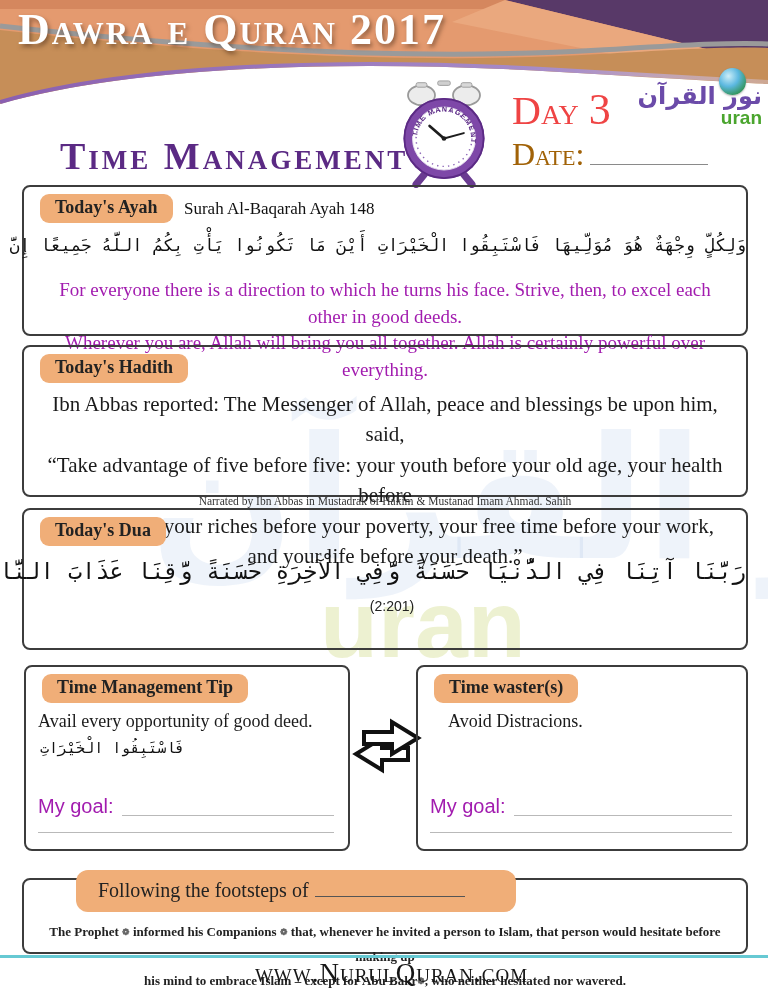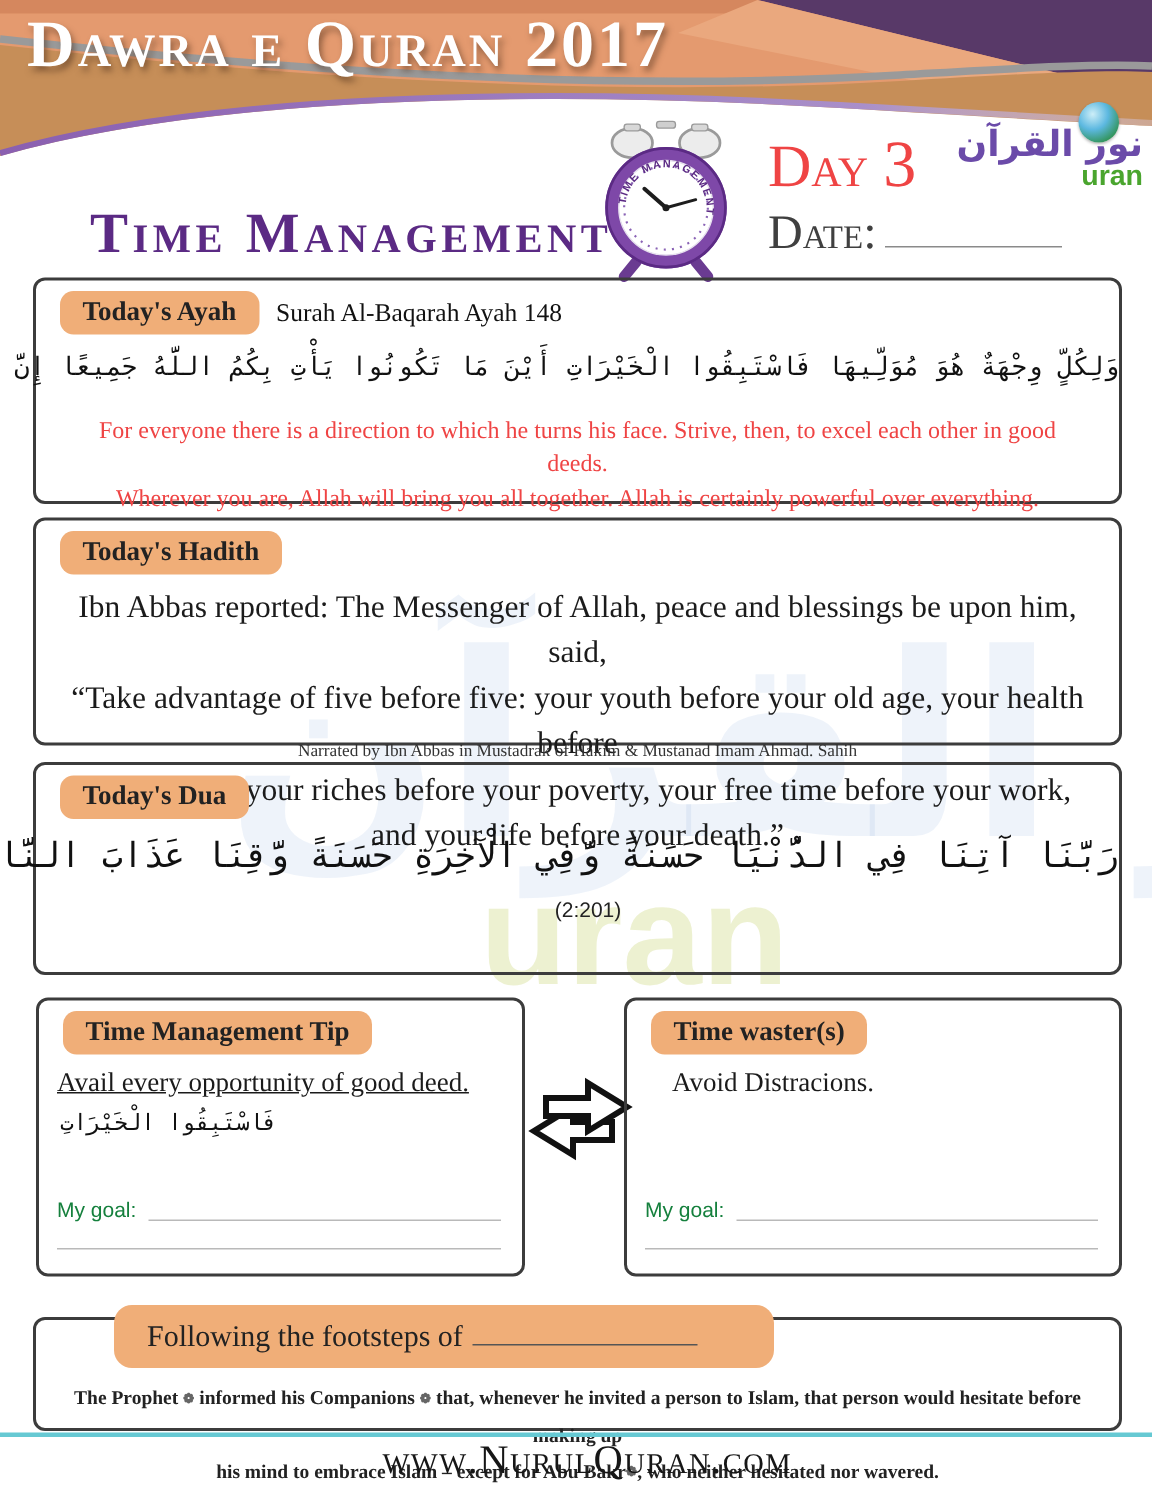--- a/index.html
+++ b/index.html
@@ -18,21 +18,21 @@
     white-space:nowrap;
   }
   .page-title{
     position:absolute;left:60px;top:134px;
     font-variant:small-caps;font-weight:bold;font-size:38px;
     color:#5b2a84;letter-spacing:3px;white-space:nowrap;
   }
   .clock{position:absolute;left:392px;top:80px;width:104px;height:108px;}
   .day-line{position:absolute;left:512px;top:84px;font-variant:small-caps;font-size:40px;color:#ef4444;white-space:nowrap;}
   .day-line .num{font-size:44px;}
-  .date-line{position:absolute;left:512px;top:134px;font-variant:small-caps;font-size:32px;color:#404040;white-space:nowrap;}
+  .date-line{position:absolute;left:512px;top:134px;font-variant:small-caps;font-size:32px;color:#a16207;white-space:nowrap;}
   .date-blank{display:inline-block;width:118px;border-bottom:1.5px solid #8a8a8a;height:30px;margin-left:6px;}
   .logo{position:absolute;right:4px;top:70px;width:100px;height:62px;}
   .logo-globe{position:absolute;right:18px;top:-2px;width:27px;height:27px;border-radius:50%;
     background:radial-gradient(circle at 35% 30%, #cdeef8 0%, #5cb8e0 40%, #2f9150 80%, #1e6e3a 100%);
     box-shadow:0 1px 2px rgba(0,0,0,.3);}
   .logo-arabic{position:absolute;right:2px;top:14px;font-family:"DejaVu Sans",sans-serif;
     font-size:24px;font-weight:bold;color:#6b4ba9;line-height:1;white-space:nowrap;}
   .logo-latin{position:absolute;right:2px;top:38px;font-family:"Liberation Sans",sans-serif;
     font-size:19px;font-weight:bold;color:#4aa52e;line-height:1;}
   
@@ -46,32 +46,32 @@
   .tab{
     position:absolute;left:16px;top:7px;
     background:#f0ae78;border-radius:9px;padding:3px 15px 5px 15px;
     font-family:"Liberation Serif",serif;font-weight:bold;font-size:18px;color:#222;
     white-space:nowrap;
   }
   .ayah-ref{position:absolute;left:160px;top:12px;font-size:17px;color:#111;white-space:nowrap;}
   .arabic{direction:rtl;font-family:Liberation Mono, monospace;color:#111;}
   .ayah-arabic{position:absolute;left:0;right:0;top:48px;text-align:center;font-size:17px;white-space:nowrap;}
   .ayah-trans{position:absolute;left:20px;right:20px;top:90px;text-align:center;
-    font-size:16px;line-height:1.4;color:#ef4444;}
+    font-size:19px;line-height:1.4;color:#a21caf;}
   .hadith-body{position:absolute;left:16px;right:16px;top:42px;text-align:center;
     font-size:21px;line-height:1.45;color:#1b1b1b;}
   .hadith-attr{position:absolute;left:16px;right:16px;top:148px;text-align:center;
     font-size:11.5px;color:#333;}
   .dua-arabic{position:absolute;left:0;right:0;top:48px;text-align:center;font-size:23px;white-space:nowrap;}
   .dua-ref{position:absolute;left:0;right:0;top:88px;text-align:center;
     font-family:"Liberation Sans",sans-serif;font-size:14px;color:#222;padding-left:14px;}
-  .tip-text{position:absolute;left:12px;top:44px;font-size:18px;color:#1b1b1b;text-decoration:underline;}
+  .tip-text{position:absolute;left:12px;top:44px;font-size:18px;color:#1b1b1b;}
   .tip-arabic{position:absolute;left:14px;top:72px;font-size:15px;text-align:right;direction:rtl;}
-  .goal-row{position:absolute;left:12px;right:14px;top:128px;display:flex;align-items:flex-end;
-    font-family:"Liberation Sans",sans-serif;font-size:14px;color:#15803d;}
+  .goal-row{position:absolute;left:12px;right:14px;top:128px;display:flex;align-items:center;
+    font-family:"Liberation Sans",sans-serif;font-size:20px;color:#a21caf;}
   .goal-line{flex:1;border-bottom:1px solid #b9b9b9;height:18px;margin-left:8px;}
   .bottom-line{position:absolute;left:12px;right:14px;top:164px;border-bottom:1px solid #b9b9b9;height:1px;}
   .waster-text{position:absolute;left:30px;top:44px;font-size:18px;color:#1b1b1b;}
   .swap-arrow{position:absolute;left:348px;top:714px;width:78px;height:64px;}
   
   .fs-tab{
     position:absolute;left:52px;top:-10px;width:408px;height:34px;
     background:#f0ae78;border-radius:12px;padding:6px 10px 2px 22px;
     font-weight:normal;font-size:20px;color:#222;white-space:nowrap;
   }

